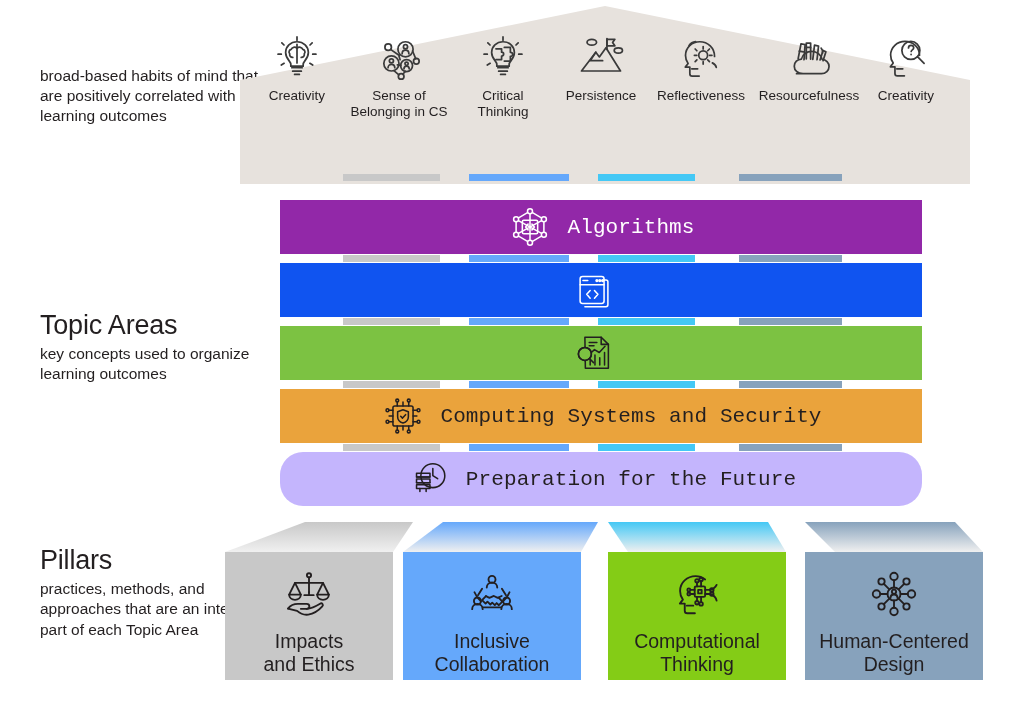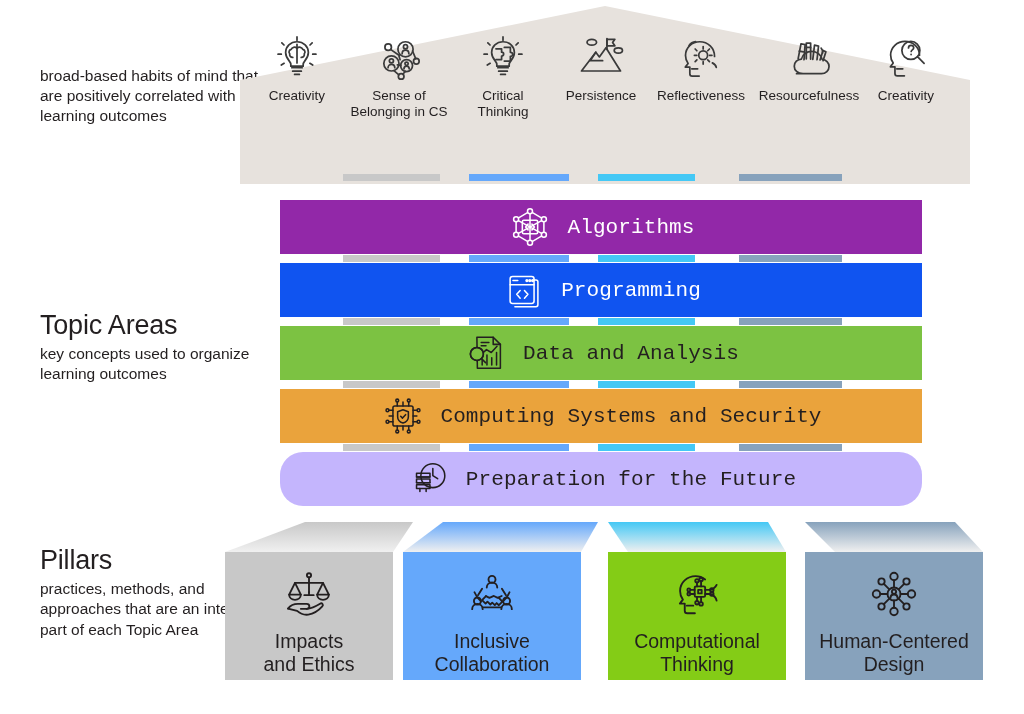--- a/index.html
+++ b/index.html
@@ -230,42 +230,40 @@
       <path d="M34.5 13.5h2c1.2 0 2 .8 2 2v24c0 1.2-.8 2-2 2h-22"></path>
       <path d="M9.5 18.5h25"></path>
       <path d="M12.5 14h5"></path>
       <circle cx="27" cy="14.2" r=".9"></circle>
               <circle cx="30" cy="14.2" r=".9"></circle>
               <circle cx="33" cy="14.2" r=".9"></circle>
       <path d="M20 24.5l-3.6 4 3.6 4M24.5 24.5l3.6 4-3.6 4"></path>
     </g>
           </svg>
         </span>
-        <span class="barlabel">Programming</span>
       </div>
       <div class="strip" style="left: 343px; top: 318px; width: 97px; background: rgb(200, 200, 200);"></div>
       <div class="strip" style="left: 469px; top: 318px; width: 100px; background: rgb(101, 168, 251);"></div>
       <div class="strip" style="left: 598px; top: 318px; width: 97px; background: rgb(68, 200, 245);"></div>
       <div class="strip" style="left: 739px; top: 318px; width: 103px; background: rgb(135, 162, 188);"></div>
       <div class="bar dark" style="top: 326px; background: rgb(124, 194, 66);">
         <span class="baricon">
           <svg viewBox="0 0 48 48">
     <g fill="none" stroke="#231f20" stroke-width="1.6" stroke-linecap="round" stroke-linejoin="round">
       <path d="M14.5 7.5h17l7.5 7.5v25h-24z"></path>
       <path d="M31.5 7.5v7.5h7.5"></path>
       <path d="M19 13h8M19 16.5h5"></path>
       <path d="M20 30.5v6M25 26v10.5M30 29v7.5M35 23.5v13"></path>
       <path d="M19.5 25l5-4.5 5 3 6-6.5"></path>
       <circle cx="14.5" cy="25" r="6.8" fill="#7cc242"></circle>
       <circle cx="14.5" cy="25" r="6.8"></circle>
       <path d="M19.5 30l4 4"></path>
     </g>
           </svg>
         </span>
-        <span class="barlabel">Data and Analysis</span>
       </div>
       <div class="strip" style="left: 343px; top: 381px; width: 97px; background: rgb(200, 200, 200);"></div>
       <div class="strip" style="left: 469px; top: 381px; width: 100px; background: rgb(101, 168, 251);"></div>
       <div class="strip" style="left: 598px; top: 381px; width: 97px; background: rgb(68, 200, 245);"></div>
       <div class="strip" style="left: 739px; top: 381px; width: 103px; background: rgb(135, 162, 188);"></div>
       <div class="bar dark" style="top: 389px; background: rgb(234, 163, 60);">
         <span class="baricon">
           <svg viewBox="0 0 48 48">
     <g fill="none" stroke="#231f20" stroke-width="1.6" stroke-linecap="round" stroke-linejoin="round">
       <rect x="13.5" y="13.5" width="21" height="21" rx="2"></rect>

